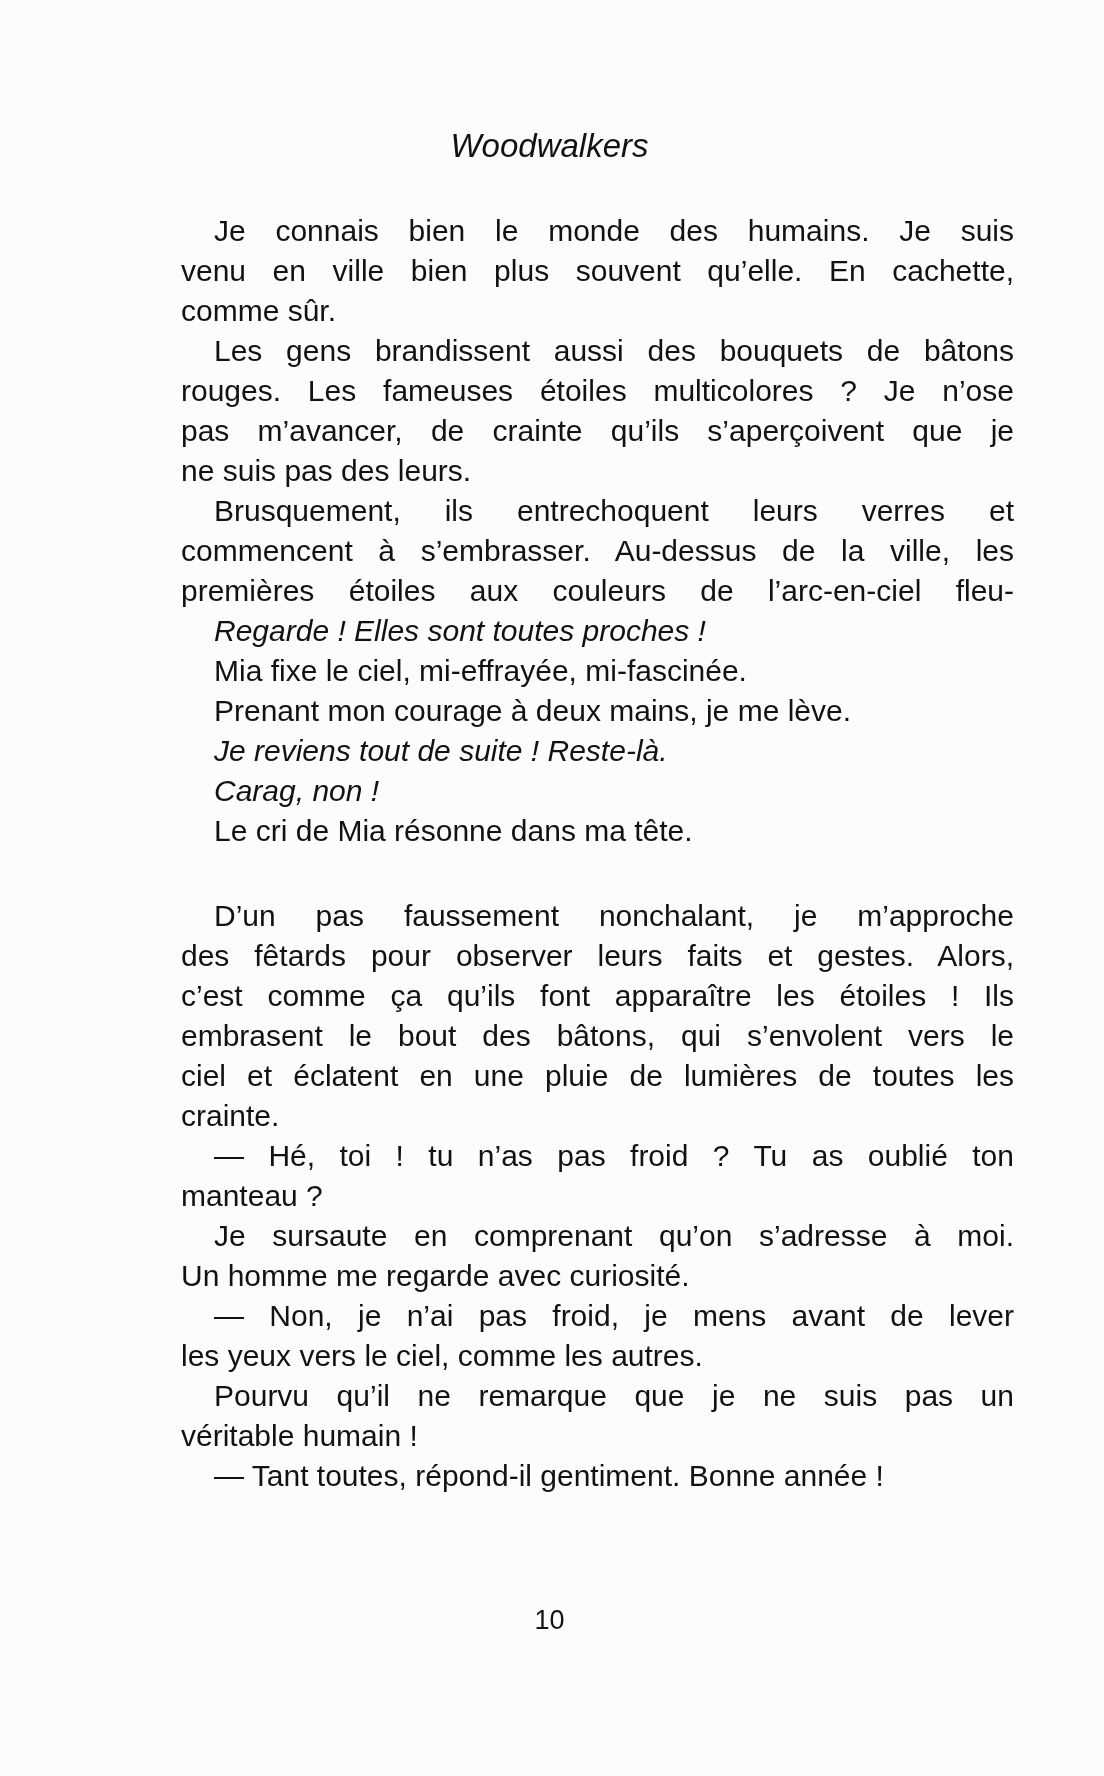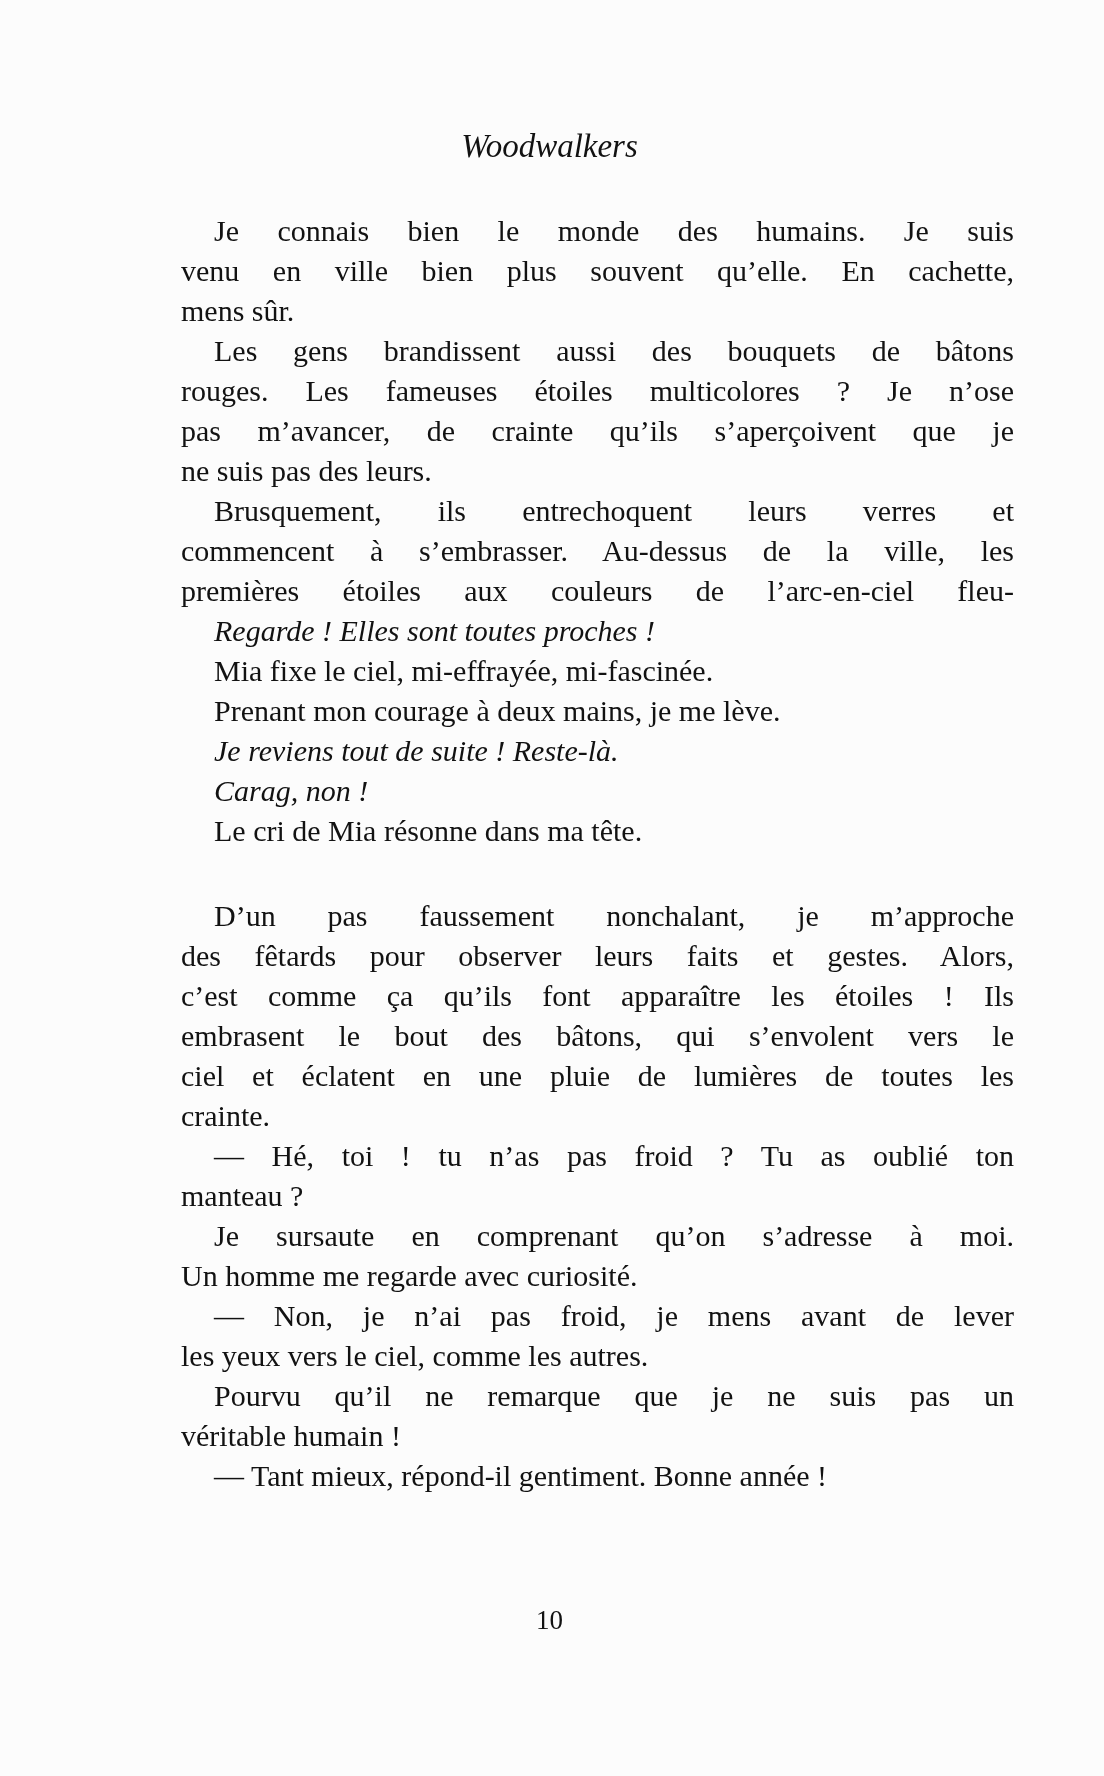--- a/index.html
+++ b/index.html
@@ -2,21 +2,21 @@
 <html><head>
 <meta charset="utf-8">
 <style>
   html, body { margin: 0; padding: 0; }
   .page {
     position: relative;
     width: 1104px;
     height: 1776px;
     background: #fcfcfc;
     color: #121212;
-    font-family: Liberation Serif, serif;
+    font-family: Liberation Sans, sans-serif;
     overflow: hidden;
   }
   .header {
     position: absolute;
     top: 126px;
     left: 133px;
     width: 833px;
     text-align: center;
     font-style: italic;
     font-size: 33px;
@@ -56,21 +56,21 @@
 </head>
 <body>
 
 <div class="page" style="background: rgb(252, 252, 252); color: rgb(18, 18, 18);">
   <div class="header">Woodwalkers</div>
 
   <div class="text-body">
       <div class="para">
         <div class="line ind">Je connais bien le monde des humains. Je suis</div>
         <div class="line">venu en ville bien plus souvent qu’elle. En cachette,</div>
-        <div class="line last">mens sûr.</div>
+        <div class="line last">comme sûr.</div>
       </div>
       <div class="para">
         <div class="line ind">Les gens brandissent aussi des bouquets de bâtons</div>
         <div class="line">rouges. Les fameuses étoiles multicolores ? Je n’ose</div>
         <div class="line">pas m’avancer, de crainte qu’ils s’aperçoivent que je</div>
         <div class="line last">ne suis pas des leurs.</div>
       </div>
       <div class="para">
         <div class="line ind">Brusquement, ils entrechoquent leurs verres et</div>
         <div class="line">commencent à s’embrasser. Au-dessus de la ville, les</div>
@@ -113,18 +113,18 @@
       </div>
       <div class="para">
         <div class="line ind">— Non, je n’ai pas froid, je mens avant de lever</div>
         <div class="line last">les yeux vers le ciel, comme les autres.</div>
       </div>
       <div class="para">
         <div class="line ind">Pourvu qu’il ne remarque que je ne suis pas un</div>
         <div class="line last">véritable humain !</div>
       </div>
       <div class="para">
-        <div class="line ind last">— Tant mieux, répond-il gentiment. Bonne année !</div>
+        <div class="line ind last">— Tant toutes, répond-il gentiment. Bonne année !</div>
       </div>
     </div>
 
   <div class="pagenum">10</div>
 </div>
 
 </body></html>

